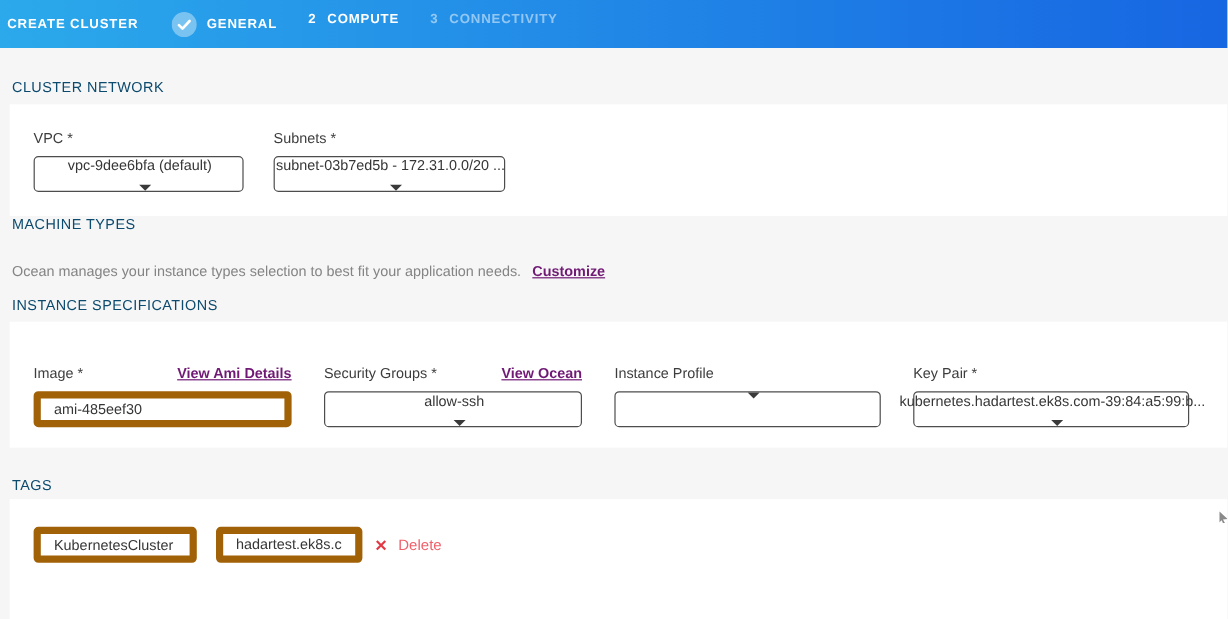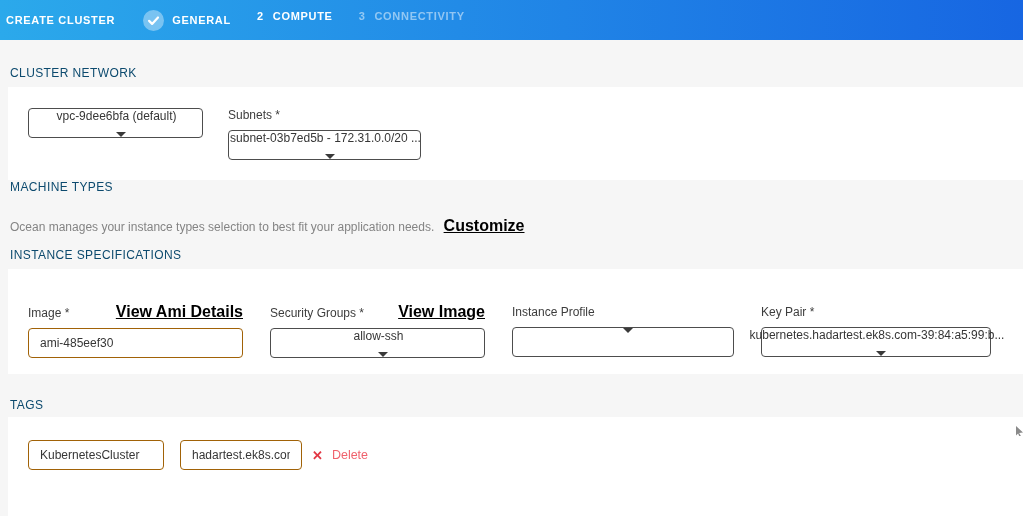--- a/index.html
+++ b/index.html
@@ -60,25 +60,25 @@
   .panel-tags    { margin-top:5px; height:120px; padding:23px 20px 0 20px; display:flex; align-items:flex-start; }
 
   .desc-row {
     margin-top:25px;
     margin-left:10px;
     font-size:12px;
     color:#848484;
     line-height:14px;
   }
   .link {
-    color:#000000;
+    color:#701a75;
     font-weight:bold;
     text-decoration:underline;
     cursor:pointer;
-    font-size:16px;
+    font-size:12px;
   }
   .desc-row .link { margin-left:6px; }
 
   
   .field { display:flex; flex-direction:column; }
   .label-row {
     display:flex; justify-content:space-between; align-items:baseline;
     margin-bottom:7px; line-height:15px;
   }
   .field-label { font-size:12px; color:#3d3d3d; }
@@ -102,21 +102,21 @@
   .caret {
     flex:none;
     margin-left:8px;
     width:0; height:0;
     border-left:5px solid transparent;
     border-right:5px solid transparent;
     border-top:5px solid #3a3a3a;
   }
   .textbox {
     height:30px;
-    border:1px solid #a16207;
+    border:6px solid #a16207;
     border-radius:4px;
     background:#fff;
     padding:0 11px;
     font-size:12px;
     color:#363636;
     font-family:"Liberation Sans", sans-serif;
     outline:none;
   }
 
   
@@ -163,20 +163,23 @@
       <span class="step-num">3</span>
       <span>CONNECTIVITY</span>
     </div>
   </div>
 </div>
 
 <div class="section-heading h-network">CLUSTER NETWORK</div>
 
 <div class="panel panel-network">
   <div class="field" style="width:175px">
+    <div class="label-row">
+      <span class="field-label">VPC *</span>
+    </div>
     <div class="selectbox">
       <span class="sel-text">vpc-9dee6bfa (default)</span>
       <span class="caret"></span>
     </div>
   </div>
   <div class="field" style="width:193px">
     <div class="label-row">
       <span class="field-label">Subnets *</span>
     </div>
     <div class="selectbox">
@@ -199,21 +202,21 @@
     <div class="label-row">
       <span class="field-label">Image *</span>
       <span class="link">View Ami Details</span>
     </div>
     <input class="textbox" value="ami-485eef30" style="">
   </div>
 
   <div class="field" style="width:215px">
     <div class="label-row">
       <span class="field-label">Security Groups *</span>
-      <span class="link">View Image</span>
+      <span class="link">View Ocean</span>
     </div>
     <div class="selectbox">
       <span class="sel-text">allow-ssh</span>
       <span class="caret"></span>
     </div>
   </div>
 
   <div class="field" style="width:222px">
     <div class="label-row">
       <span class="field-label">Instance Profile</span>

